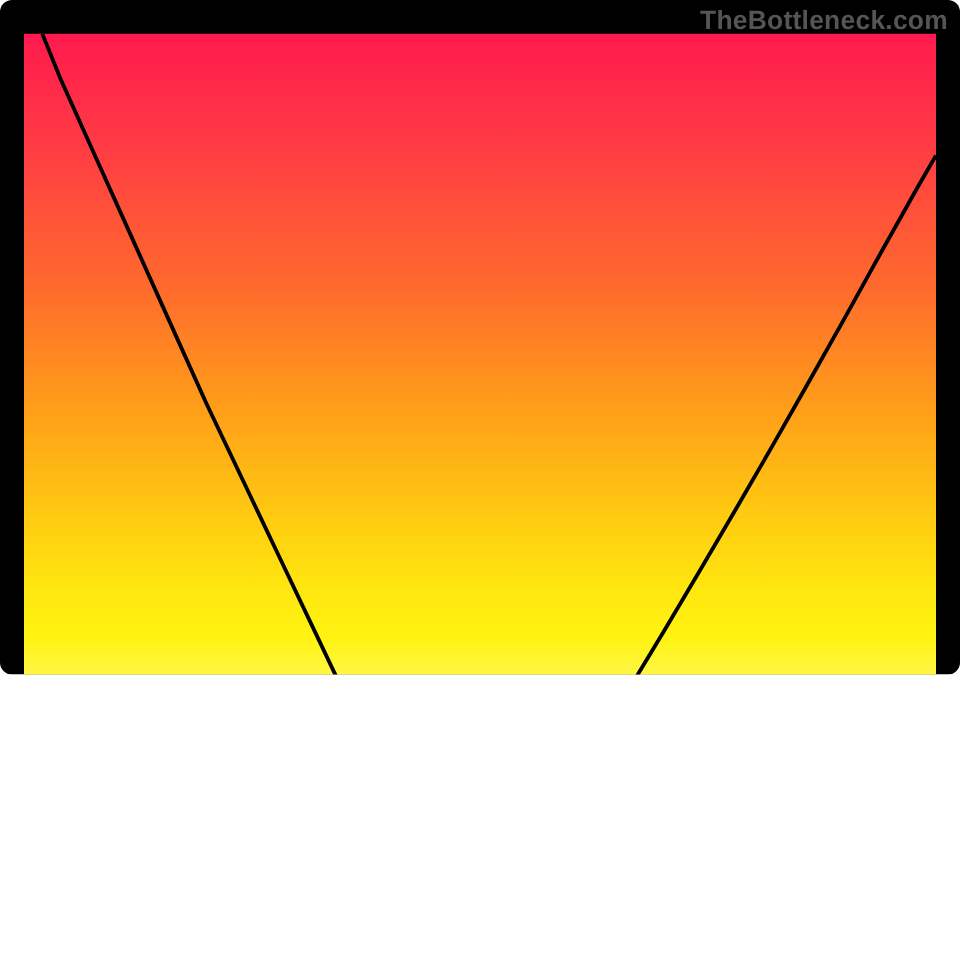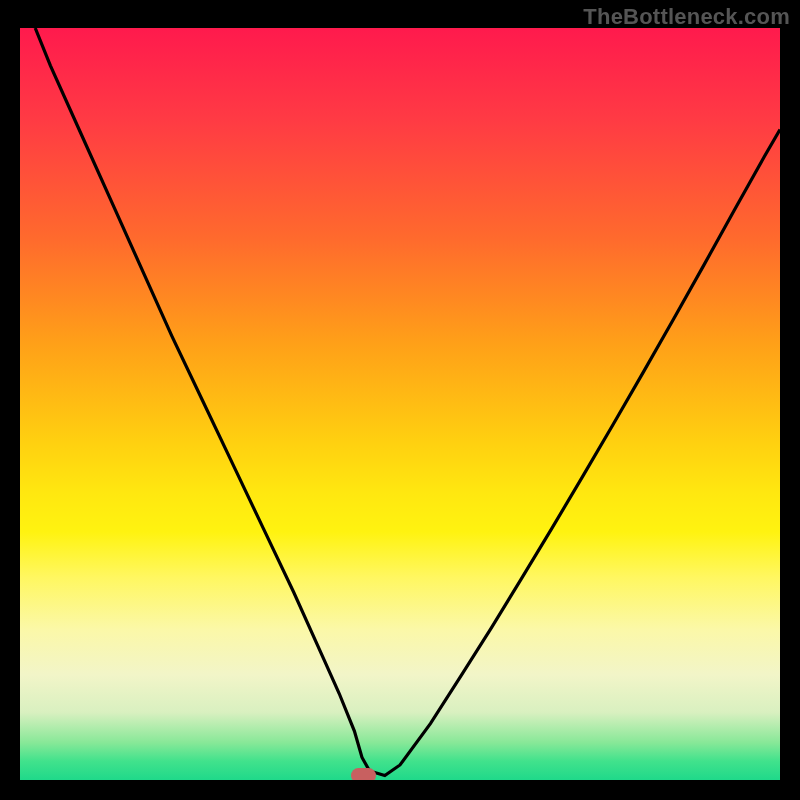--- a/index.html
+++ b/index.html
@@ -3,22 +3,23 @@
 <meta charset="utf-8">
 <style>
   body {
     margin: 0;
     padding: 0;
     background: #fff;
   }
   .chart-container {
     position: relative;
     width: 800px;
-    height: 800px;
+    height: 562px;
     background: #000;
+    border-radius: 10px;
   }
   .plot-area {
     position: absolute;
     left: 20px;
     top: 28px;
     width: 760px;
     height: 752px;
     overflow: hidden;
   }
   .plot-bg {

